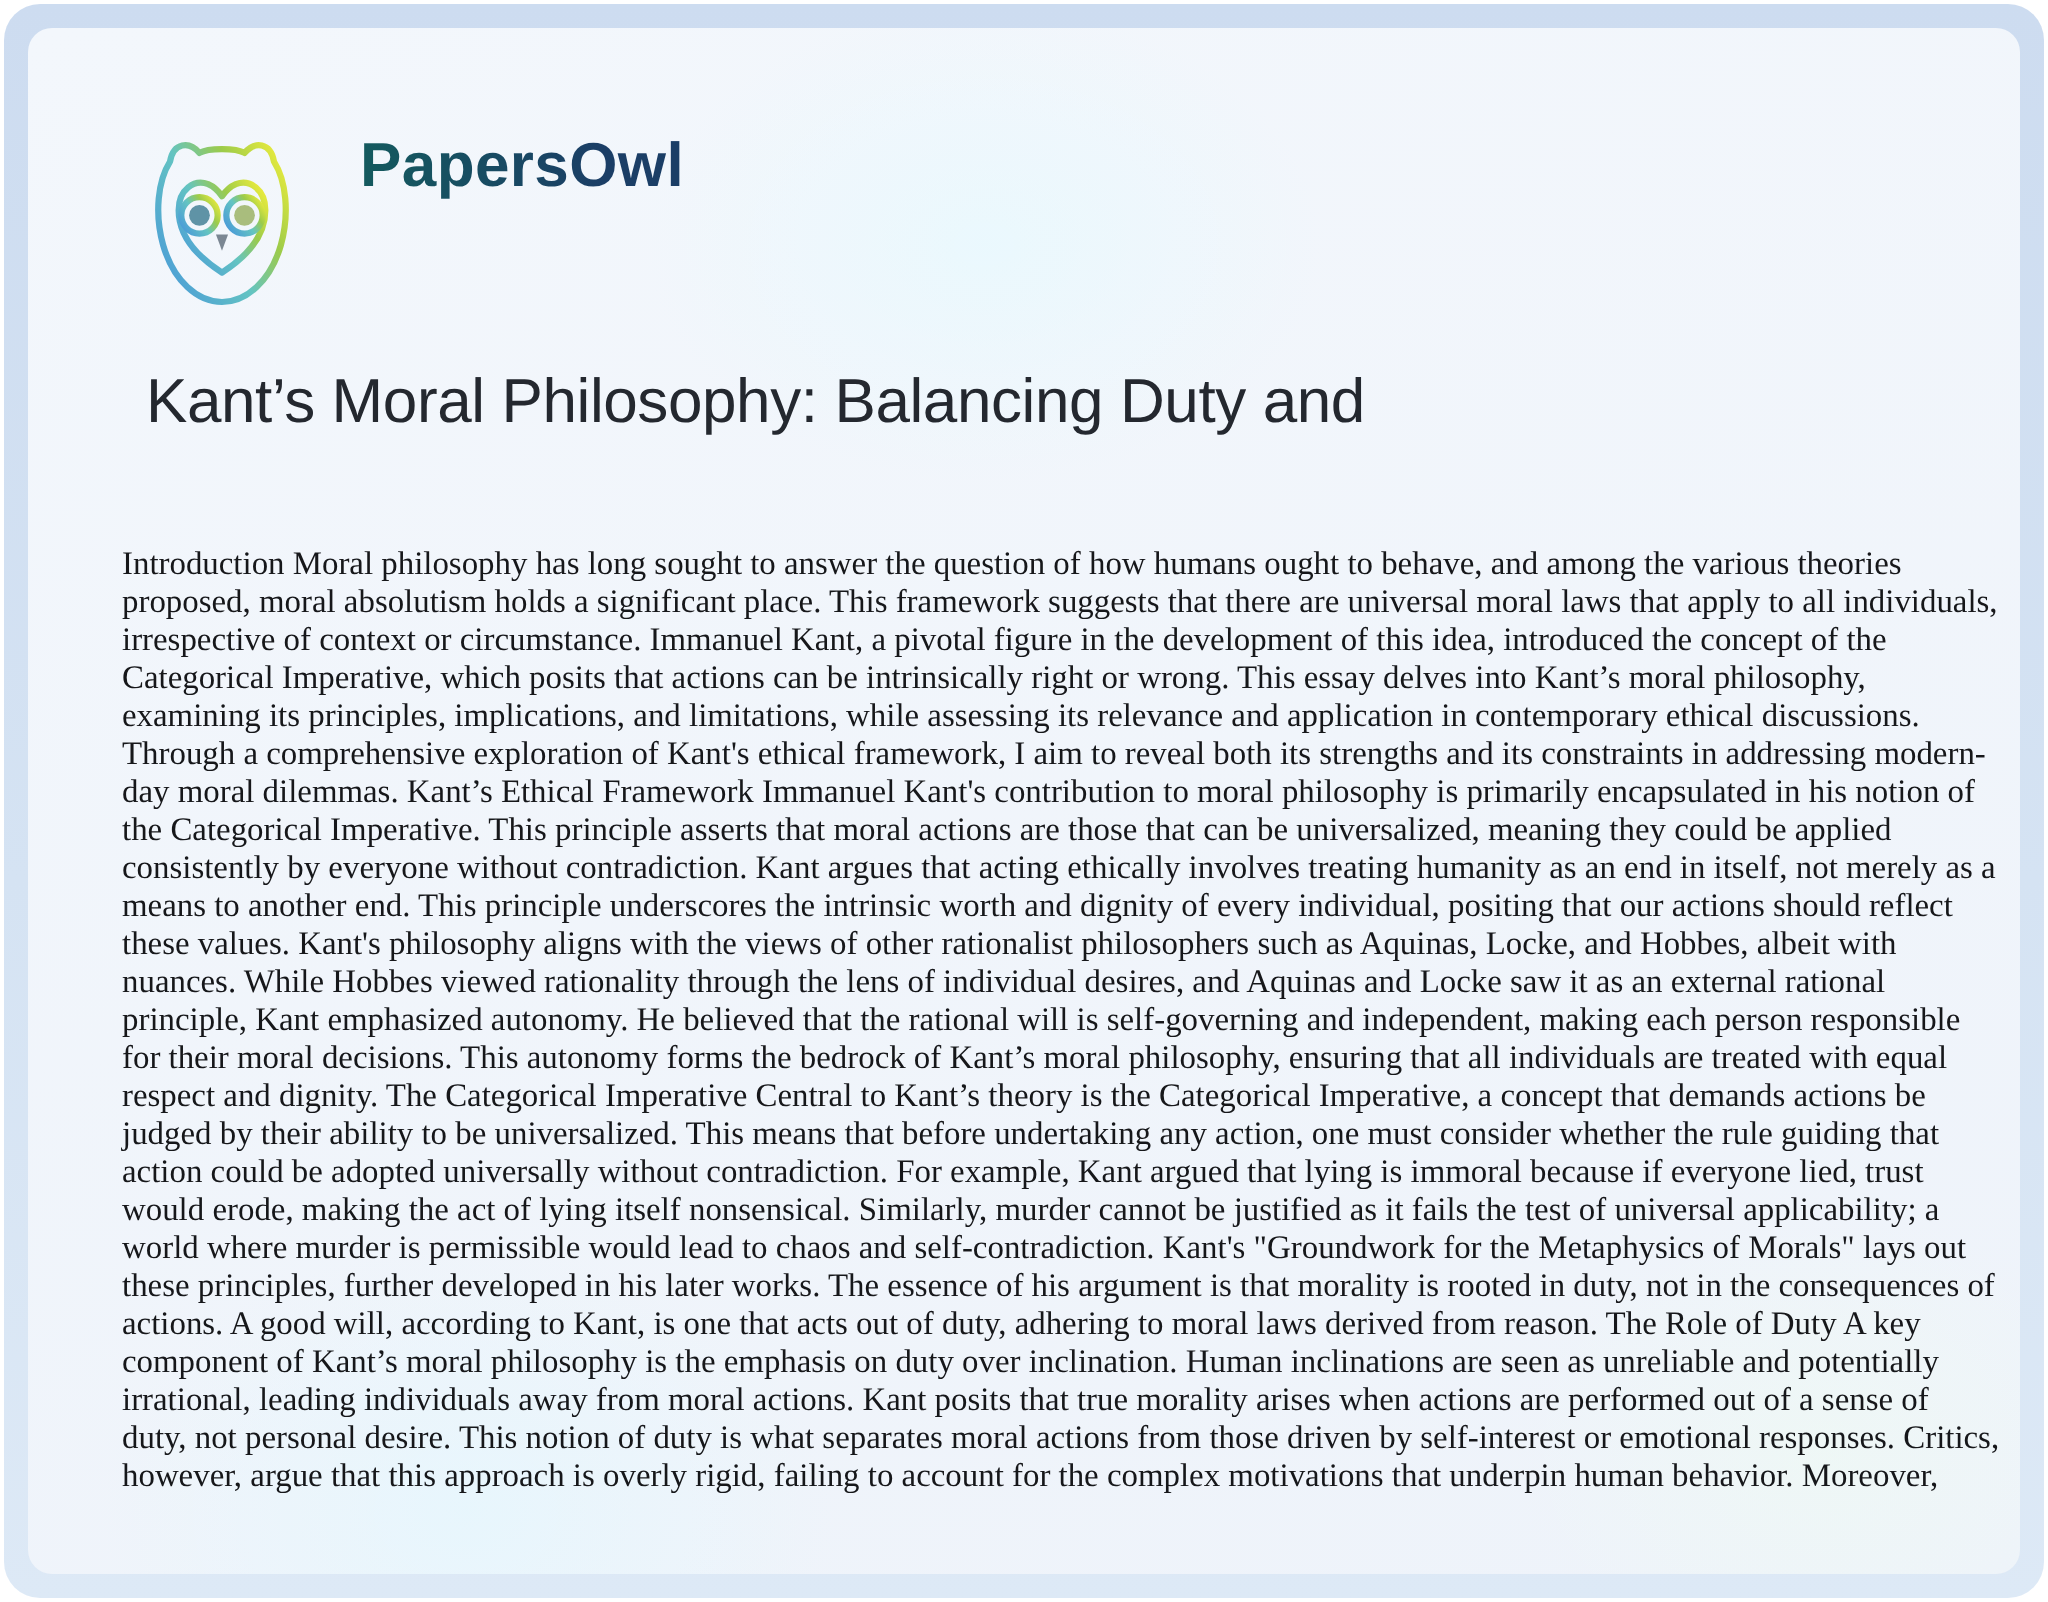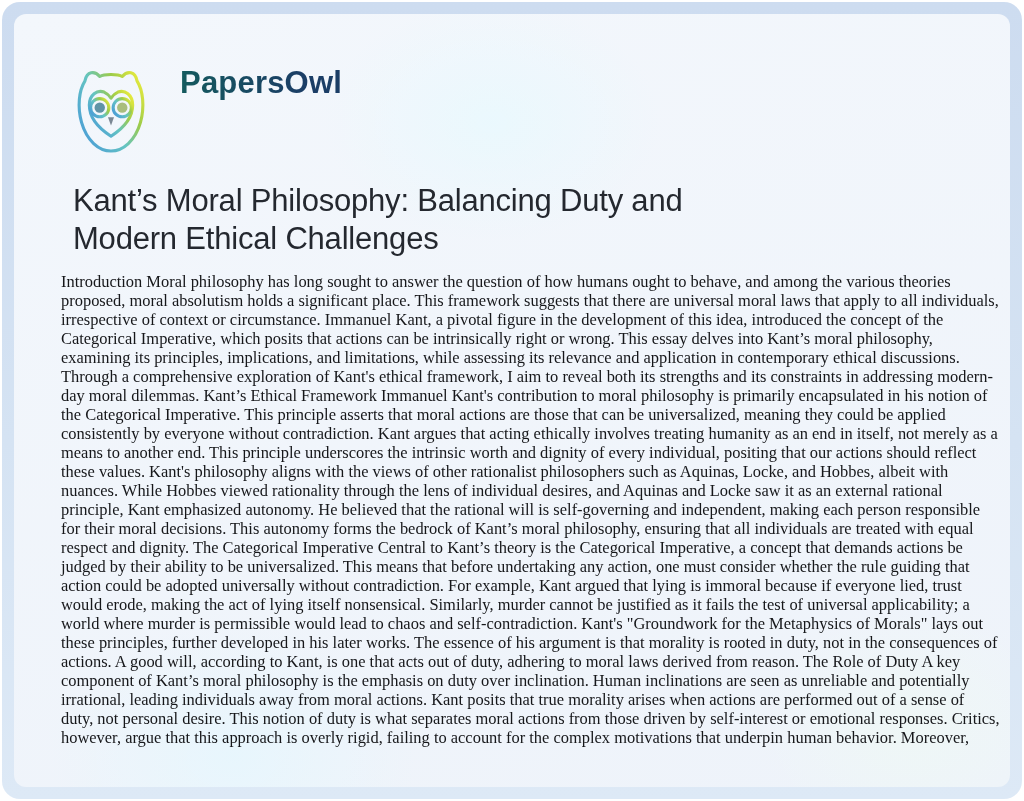--- a/index.html
+++ b/index.html
@@ -80,18 +80,18 @@
           <circle cx="47" cy="55" r="6" fill="#5f93a6"></circle>
           <circle cx="73" cy="55" r="6" fill="#a9bd7d"></circle>
           <path d="M56.5,66 L63.5,66 L60,75.5 Z" fill="#7b8793"></path>
         </svg>
       </span>
       <div class="site-meta">
         <span class="site-name">PapersOwl</span>
       </div>
     </div>
 
-    <h1 class="article-title"><span>Kant’s Moral Philosophy: Balancing Duty and</span><br><span>Modern Ethical Challenges</span></h1>
+    <h1 class="article-title"><span>Kant’s Moral Philosophy: Balancing Duty and</span><br></h1>
 
     <div class="article-body">Introduction Moral philosophy has long sought to answer the question of how humans ought to behave, and among the various theories proposed, moral absolutism holds a significant place. This framework suggests that there are universal moral laws that apply to all individuals, irrespective of context or circumstance. Immanuel Kant, a pivotal figure in the development of this idea, introduced the concept of the Categorical Imperative, which posits that actions can be intrinsically right or wrong. This essay delves into Kant’s moral philosophy, examining its principles, implications, and limitations, while assessing its relevance and application in contemporary ethical discussions. Through a comprehensive exploration of Kant's ethical framework, I aim to reveal both its strengths and its constraints in addressing modern-day moral dilemmas. Kant’s Ethical Framework Immanuel Kant's contribution to moral philosophy is primarily encapsulated in his notion of the Categorical Imperative. This principle asserts that moral actions are those that can be universalized, meaning they could be applied consistently by everyone without contradiction. Kant argues that acting ethically involves treating humanity as an end in itself, not merely as a means to another end. This principle underscores the intrinsic worth and dignity of every individual, positing that our actions should reflect these values. Kant's philosophy aligns with the views of other rationalist philosophers such as Aquinas, Locke, and Hobbes, albeit with nuances. While Hobbes viewed rationality through the lens of individual desires, and Aquinas and Locke saw it as an external rational principle, Kant emphasized autonomy. He believed that the rational will is self-governing and independent, making each person responsible for their moral decisions. This autonomy forms the bedrock of Kant’s moral philosophy, ensuring that all individuals are treated with equal respect and dignity. The Categorical Imperative Central to Kant’s theory is the Categorical Imperative, a concept that demands actions be judged by their ability to be universalized. This means that before undertaking any action, one must consider whether the rule guiding that action could be adopted universally without contradiction. For example, Kant argued that lying is immoral because if everyone lied, trust would erode, making the act of lying itself nonsensical. Similarly, murder cannot be justified as it fails the test of universal applicability; a world where murder is permissible would lead to chaos and self-contradiction. Kant's "Groundwork for the Metaphysics of Morals" lays out these principles, further developed in his later works. The essence of his argument is that morality is rooted in duty, not in the consequences of actions. A good will, according to Kant, is one that acts out of duty, adhering to moral laws derived from reason. The Role of Duty A key component of Kant’s moral philosophy is the emphasis on duty over inclination. Human inclinations are seen as unreliable and potentially irrational, leading individuals away from moral actions. Kant posits that true morality arises when actions are performed out of a sense of duty, not personal desire. This notion of duty is what separates moral actions from those driven by self-interest or emotional responses. Critics, however, argue that this approach is overly rigid, failing to account for the complex motivations that underpin human behavior. Moreover,</div>
 
   </div>
 </div>
 
 </body></html>

